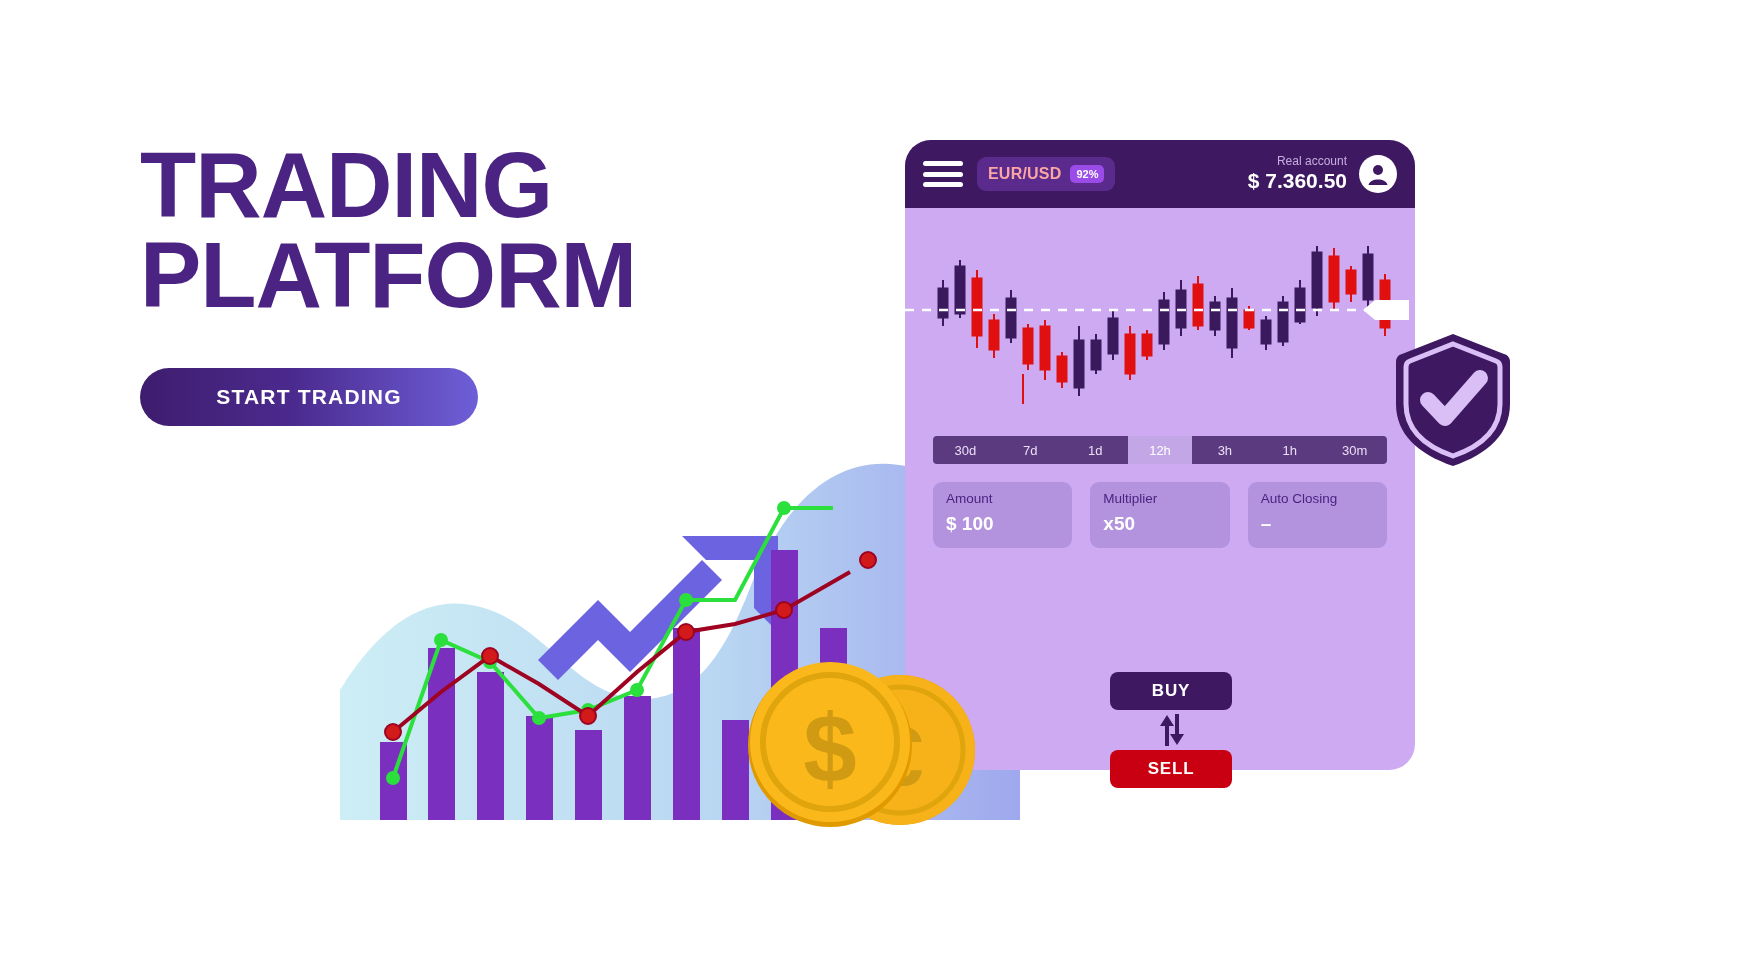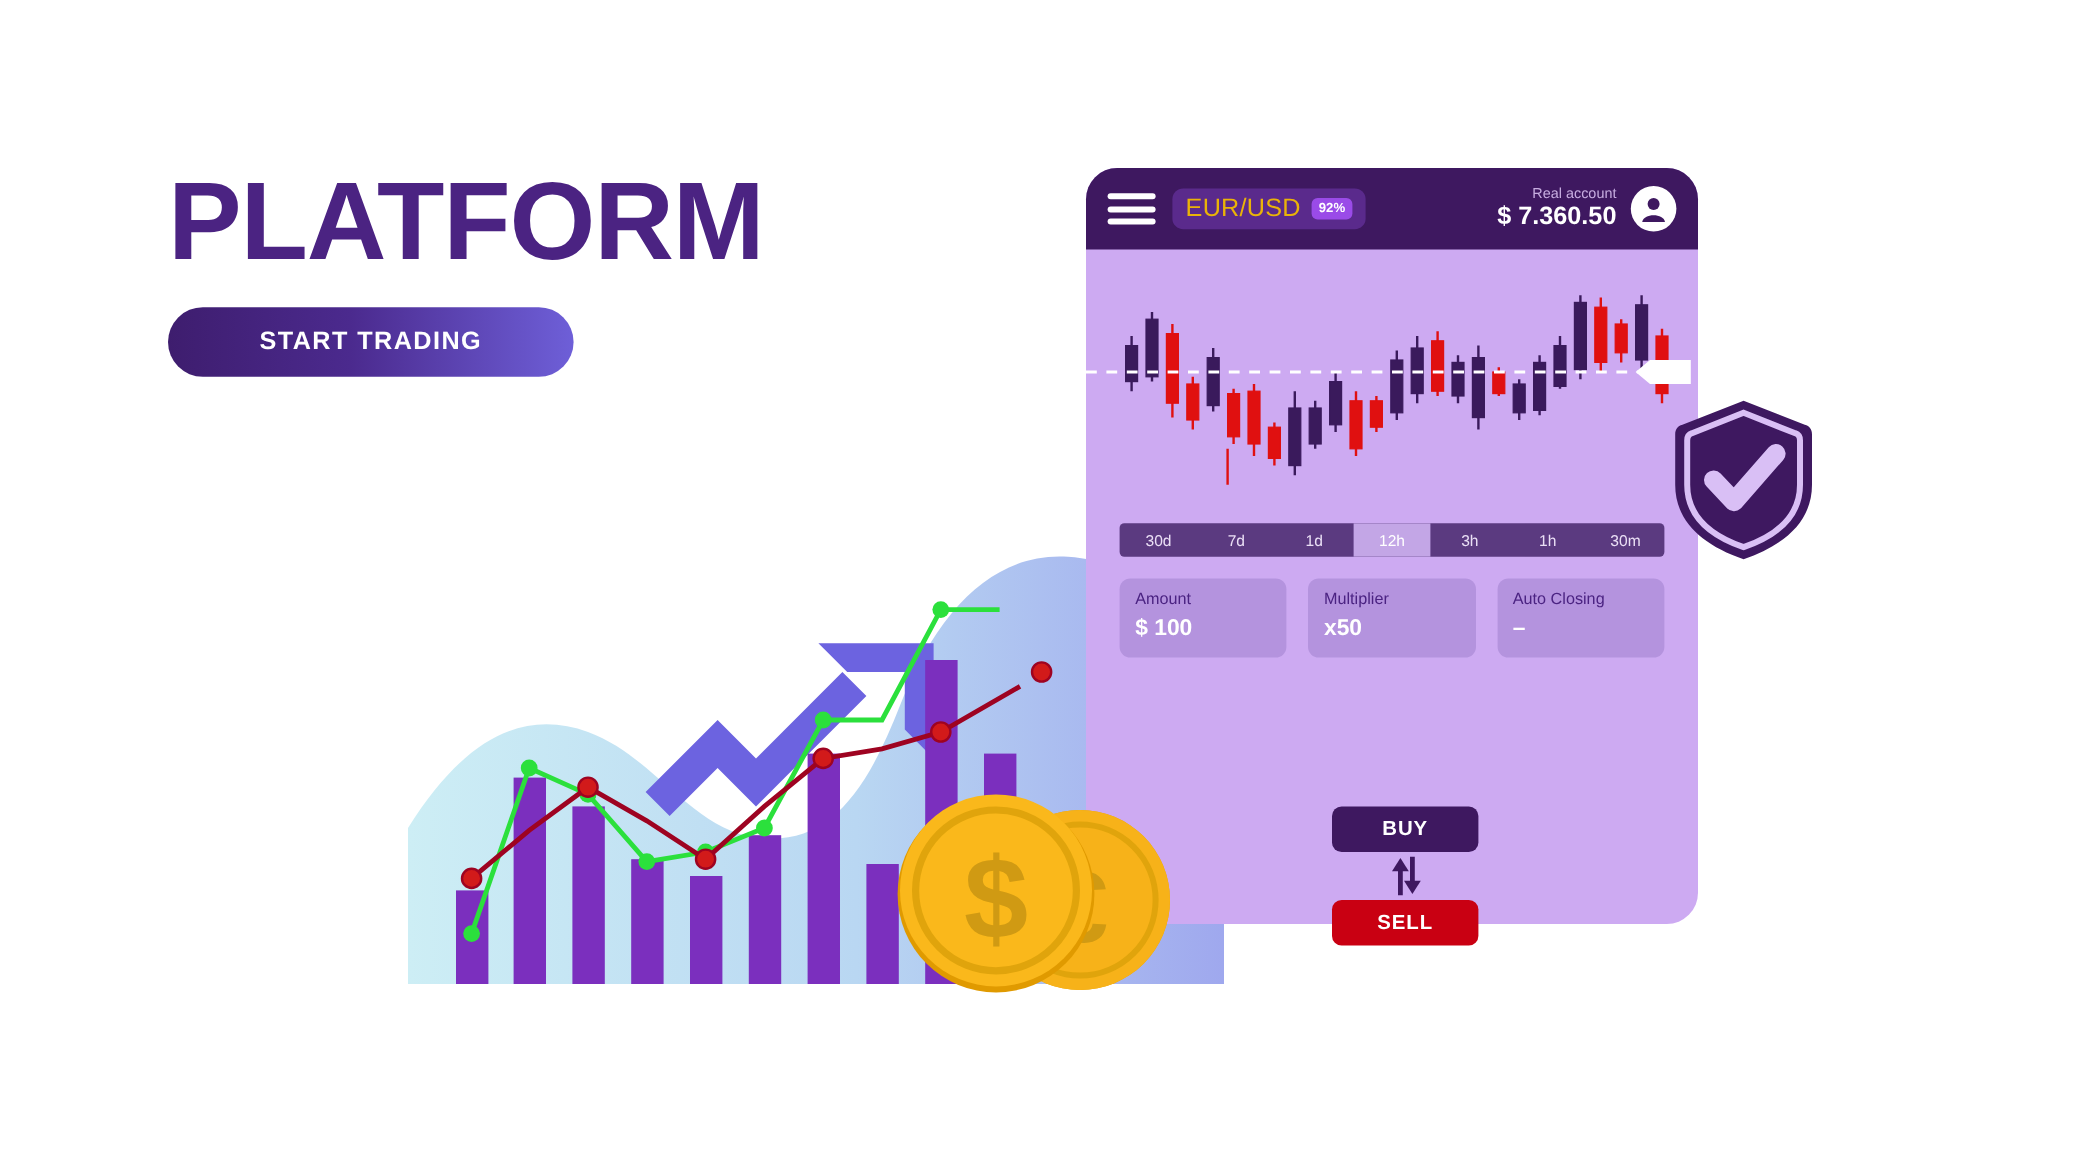--- a/index.html
+++ b/index.html
@@ -12,21 +12,21 @@
   #stage { position:absolute; inset:0; width:1742px; height:980px; }
 
   
   .hero { position:absolute; left:140px; top:140px; width:620px; z-index:40; }
   .hero-title {
     font-size:92px; line-height:0.98; font-weight:bold; color:#4B2382;
     letter-spacing:-1px; text-transform:uppercase;
   }
   .hero-title .l2 { display:block; }
   .cta {
-    margin-top:26px; width:338px; height:58px; border-radius:29px;
+    margin-top:48px; width:338px; height:58px; border-radius:29px;
     background:linear-gradient(90deg,#3E1D6E 0%, #4B2A8E 45%, #6E5FD8 100%);
     color:#fff; font-size:21px; font-weight:bold; letter-spacing:1.2px;
     display:flex; align-items:center; justify-content:center; cursor:pointer;
     border:none;
   }
 
   
   .illus { position:absolute; left:330px; top:360px; width:700px; height:460px; z-index:20; }
   .illus svg { display:block; width:700px; height:460px; overflow:visible; }
 
@@ -45,21 +45,21 @@
     background:#3E1860; border-radius:26px 26px 0 0;
     display:flex; align-items:center; padding:0 18px;
   }
   .burger { width:40px; height:26px; display:flex; flex-direction:column;
     justify-content:space-between; cursor:pointer; margin-right:14px; }
   .burger i { display:block; height:5px; background:#fff; border-radius:3px; }
   .pair-pill {
     background:#5A2A8C; border-radius:9px; height:34px; padding:0 11px;
     display:flex; align-items:center; gap:9px; cursor:pointer;
   }
-  .pair-txt { color:#eab308; font-size:21px; font-weight:normal; letter-spacing:0.2px; }
+  .pair-txt { color:#fca5a5; font-size:16px; font-weight:bold; letter-spacing:0.2px; }
   .pair-badge {
     background:#9A4BE8; color:#fff; font-size:11px; font-weight:bold;
     border-radius:5px; padding:3px 6px;
   }
   .acct { margin-left:auto; display:flex; align-items:center; gap:12px; }
   .acct-txt { text-align:right; }
   .acct-label { color:#C7ADE0; font-size:12px; line-height:1.25; }
   .acct-bal { color:#fff; font-size:21px; font-weight:bold; line-height:1.15; }
   .avatar {
     width:38px; height:38px; border-radius:50%; background:#fff;
@@ -111,20 +111,21 @@
   .shield { position:absolute; left:1392px; top:330px; width:122px; height:140px; z-index:50; }
   .shield svg { display:block; width:122px; height:140px; }
 </style>
 </head>
 <body>
 
 <div id="stage">
 
   <div class="hero">
     <h1 class="hero-title">
+      <span class="l1">TRADING</span>
       <span class="l2">PLATFORM</span>
     </h1>
     <button class="cta">START TRADING</button>
   </div>
 
   <div class="illus">
     <svg viewBox="0 0 700 460" xmlns="http://www.w3.org/2000/svg">
       <defs>
         <linearGradient id="waveGrad" x1="0" y1="0" x2="1" y2="0">
           <stop offset="0%" stop-color="#CDEEF5"></stop>

